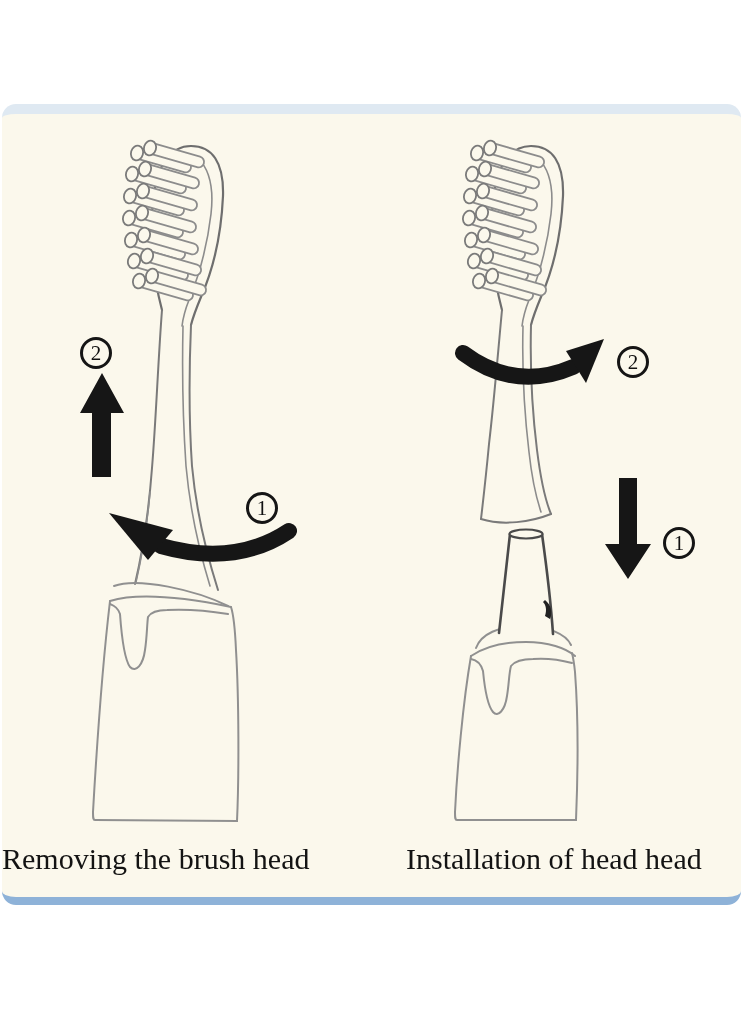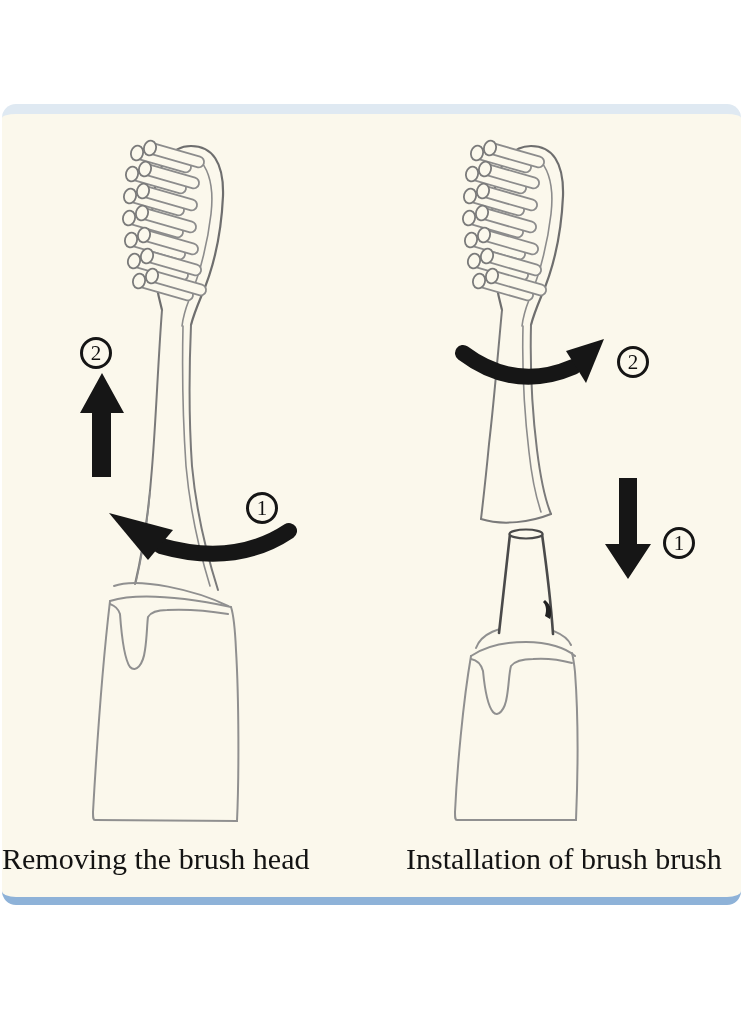--- a/index.html
+++ b/index.html
@@ -117,15 +117,15 @@
       <polygon points="619,478 637,478 637,544 651,544 628,579 605,544 619,544"></polygon>
     </g>
   </svg>
 
   <div class="badge badge-remove-pull">2</div>
   <div class="badge badge-remove-rotate">1</div>
   <div class="badge badge-install-rotate">2</div>
   <div class="badge badge-install-push">1</div>
 
   <div class="caption caption-remove">Removing the brush head</div>
-  <div class="caption caption-install">Installation of brush brush</div>
+  <div class="caption caption-install">Installation of head head</div>
 
 </div>
 
 </body></html>

